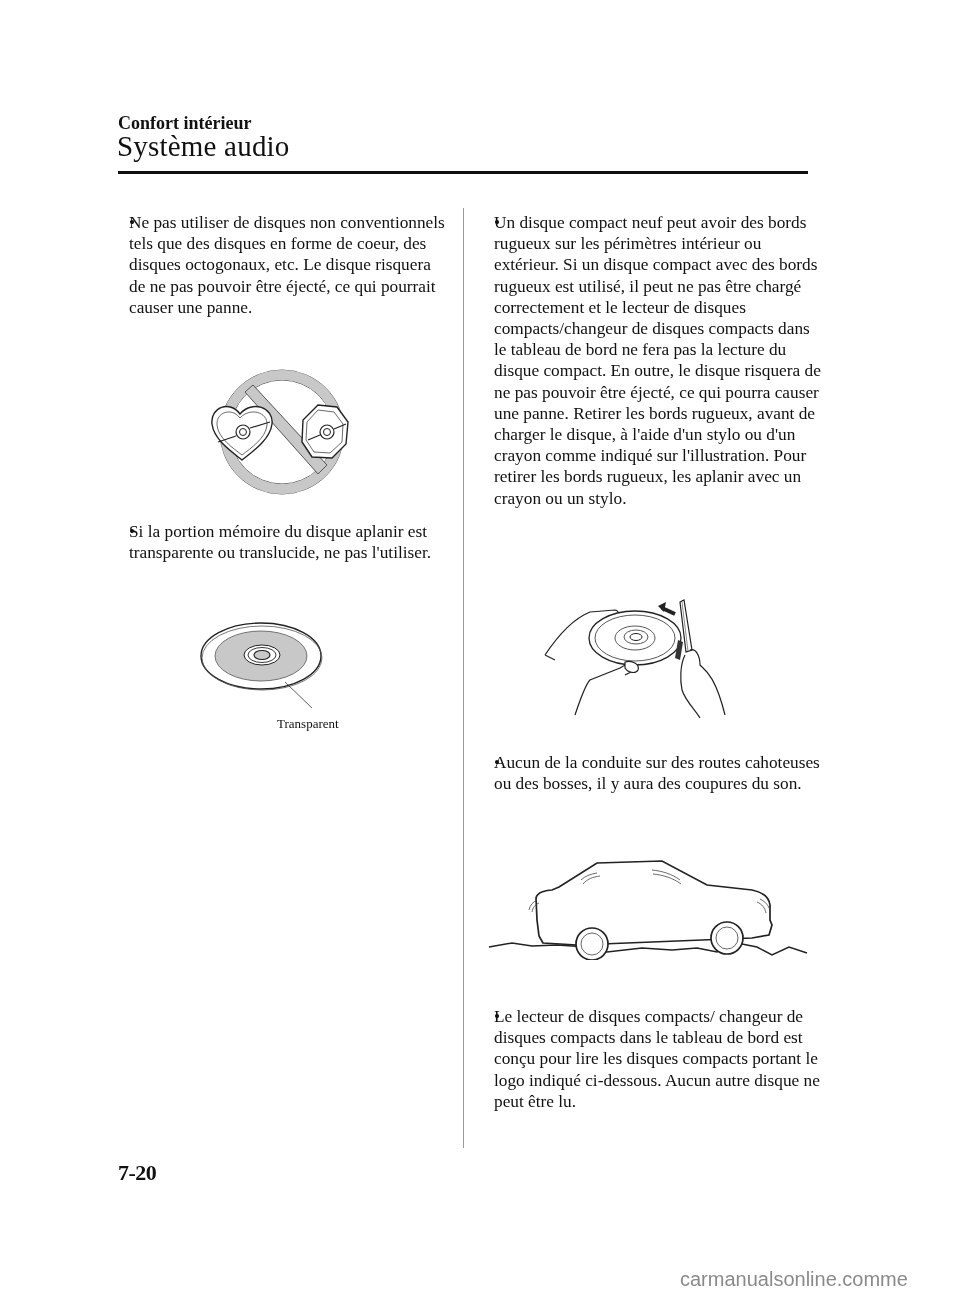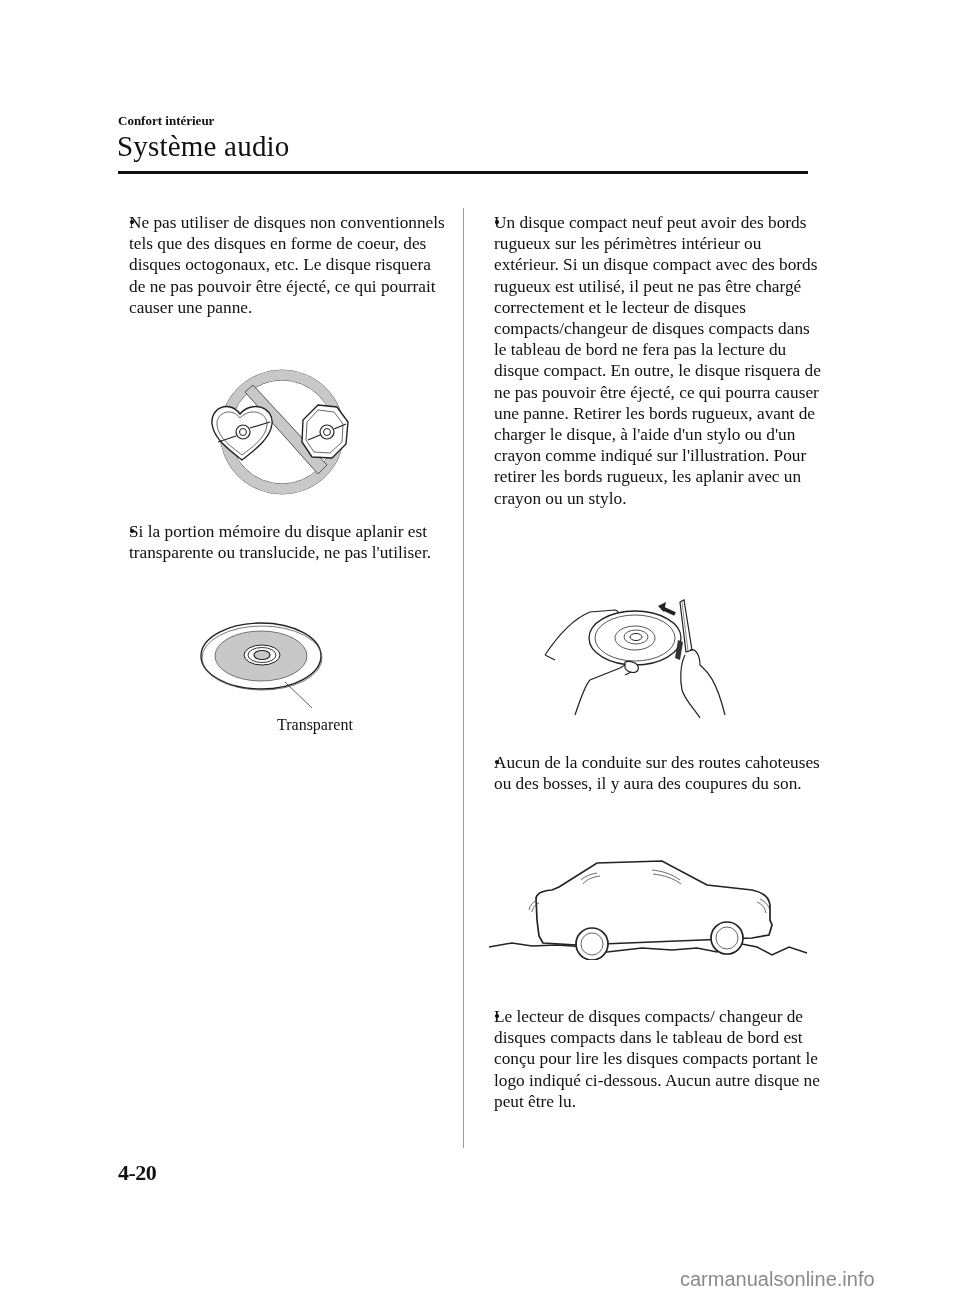--- a/index.html
+++ b/index.html
@@ -1,31 +1,31 @@
 <!DOCTYPE html>
 <html><head>
 <meta charset="utf-8">
 <style>
   html, body { margin: 0; padding: 0; background: #ffffff; }
   body { width: 960px; height: 1293px; position: relative; overflow: hidden;
          font-family: "Liberation Serif", "DejaVu Serif", serif; color: #111; }
   .abs { position: absolute; }
-  .section-label { left: 118px; top: 113px; font-size: 13px; font-weight: bold; }
+  .section-label { left: 118px; top: 113px; font-size: 18px; font-weight: bold; }
   .page-title { left: 117px; top: 130px; font-size: 29px; font-weight: normal; letter-spacing: 0.2px; }
   .title-rule { left: 118px; top: 171px; width: 690px; height: 3px; background: #111; }
   .col-divider { left: 463px; top: 208px; width: 1px; height: 940px; background: #9a9a9a; }
   .bullet { font-size: 17.3px; line-height: 21.2px; }
   .bullet .dot { position: absolute; left: 0; top: 0; }
   .bullet .txt { }
   .b1 { left: 129px; top: 212px; width: 320px; }
   .b2 { left: 129px; top: 521px; width: 320px; }
   .b3 { left: 494px; top: 212px; width: 330px; }
   .b4 { left: 494px; top: 752px; width: 330px; }
   .b5 { left: 494px; top: 1006px; width: 330px; }
-  .lbl { font-size: 16px; }
+  .lbl { font-size: 13px; }
   .page-number { left: 118px; top: 1160px; font-size: 22px; font-weight: bold; letter-spacing: -0.5px; }
   .watermark { left: 680px; top: 1268px; font-family: "Liberation Sans", "DejaVu Sans", sans-serif;
                font-size: 20px; color: #8a8a8a; }
   svg { display: block; }
 </style>
 </head>
 <body>
 
 <div class="abs section-label">Confort intérieur</div>
 <div class="abs page-title">Système audio</div>
@@ -120,14 +120,14 @@
     <path d="M42,60 C43,55 46,52 50,50 M45,62 C46,57 48,55 52,53" fill="none" stroke="#444" stroke-width="0.8"></path>
     <path d="M270,52 C275,54 278,58 279,63 M273,49 C279,52 282,56 283,61" fill="none" stroke="#444" stroke-width="0.8"></path>
   </svg>
 </div>
 
 <div class="abs bullet b5">
   <span class="dot">•</span>
   <div class="txt">Le lecteur de disques compacts/ changeur de disques compacts dans le tableau de bord est conçu pour lire les disques compacts portant le logo indiqué ci-dessous. Aucun autre disque ne peut être lu.</div>
 </div>
 
-<div class="abs page-number">4-20</div>
-<div class="abs watermark">carmanualsonline.info</div>
+<div class="abs page-number">7-20</div>
+<div class="abs watermark">carmanualsonline.comme</div>
 
 </body></html>

